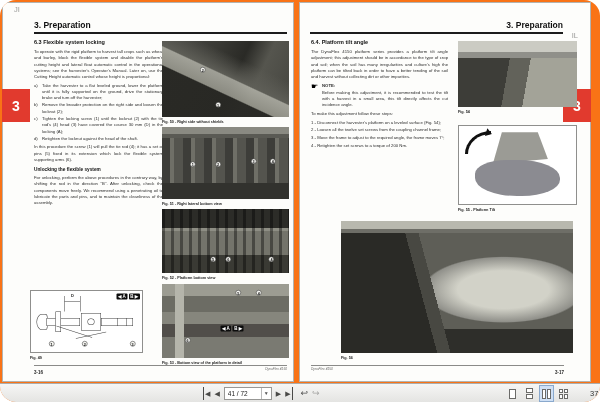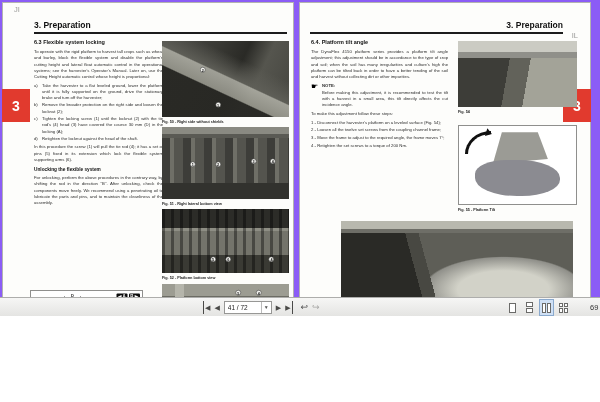--- a/index.html
+++ b/index.html
@@ -1,17 +1,17 @@
 <!DOCTYPE html>
 <html><head>
 <meta charset="utf-8">
 <style>
   html,body{margin:0;padding:0;}
-  .stage{position:relative;width:600px;height:316px;background:#8b5cf6;overflow:hidden;
-         font-family:"Liberation Sans",sans-serif;}
+  .stage{position:relative;width:600px;height:402px;background:#f97316;overflow:hidden;
+         font-family:"Liberation Sans",sans-serif;border-radius:16px;}
   .abs{position:absolute;}
   .page{position:absolute;top:2px;width:292px;height:380px;background:#fdfdfb;
         border:1px solid #b3b3b0;box-sizing:border-box;}
   
   .s50{width:200%;transform:scale(.5);transform-origin:0 0;}
   .txt{font-size:8.5px;line-height:1.45;color:#2c2c2c;text-align:justify;}
   .h2{font-size:11px;font-weight:bold;color:#111;margin:0 0 5px 0;}
   .h3{font-size:9.5px;font-weight:bold;color:#111;margin:8px 0 3px 0;}
   .p{margin:0 0 5px 0;}
   .item{display:flex;margin:0 0 3px 0;}
@@ -318,16 +318,16 @@
               <span class="lr" style="width:4px;height:4.5px;"></span>
             </span>
           <span style="display:flex;gap:1px;">
               <span class="lr" style="width:4px;height:4.5px;"></span>
               <span class="lr" style="width:4px;height:4.5px;"></span>
             </span>
         </span>
       </span>
     </div>
 
-    <div class="zoomtext" style="left:590px;">69</div>
+    <div class="zoomtext" style="left:590px;">37</div>
   </div>
 
 </div>
 
 </body></html>

